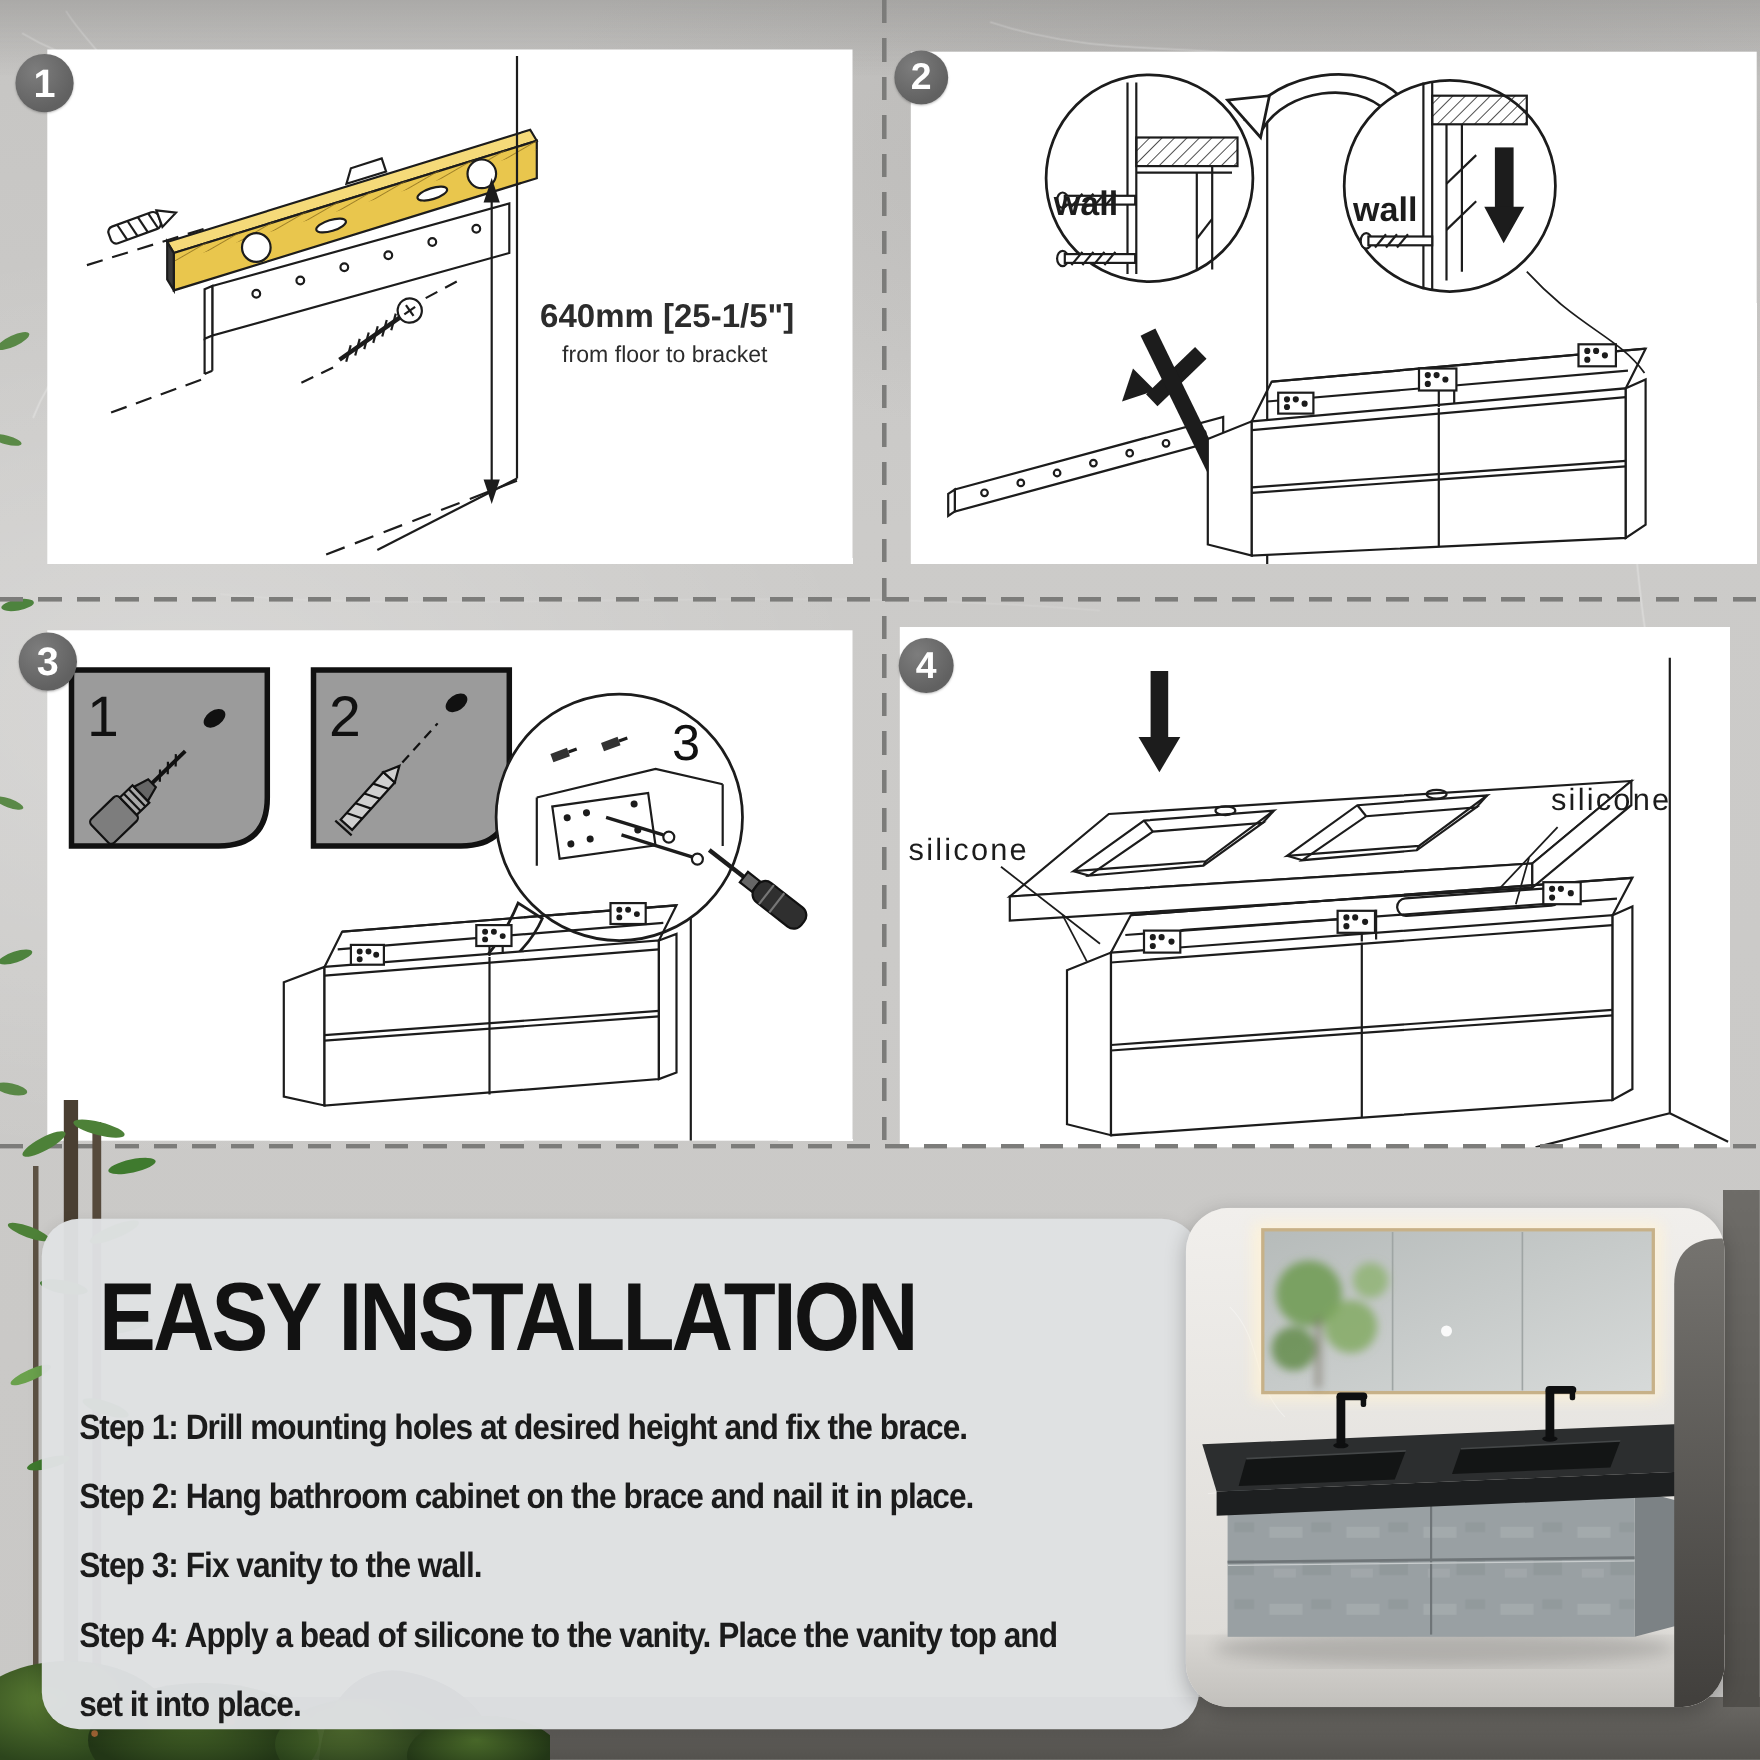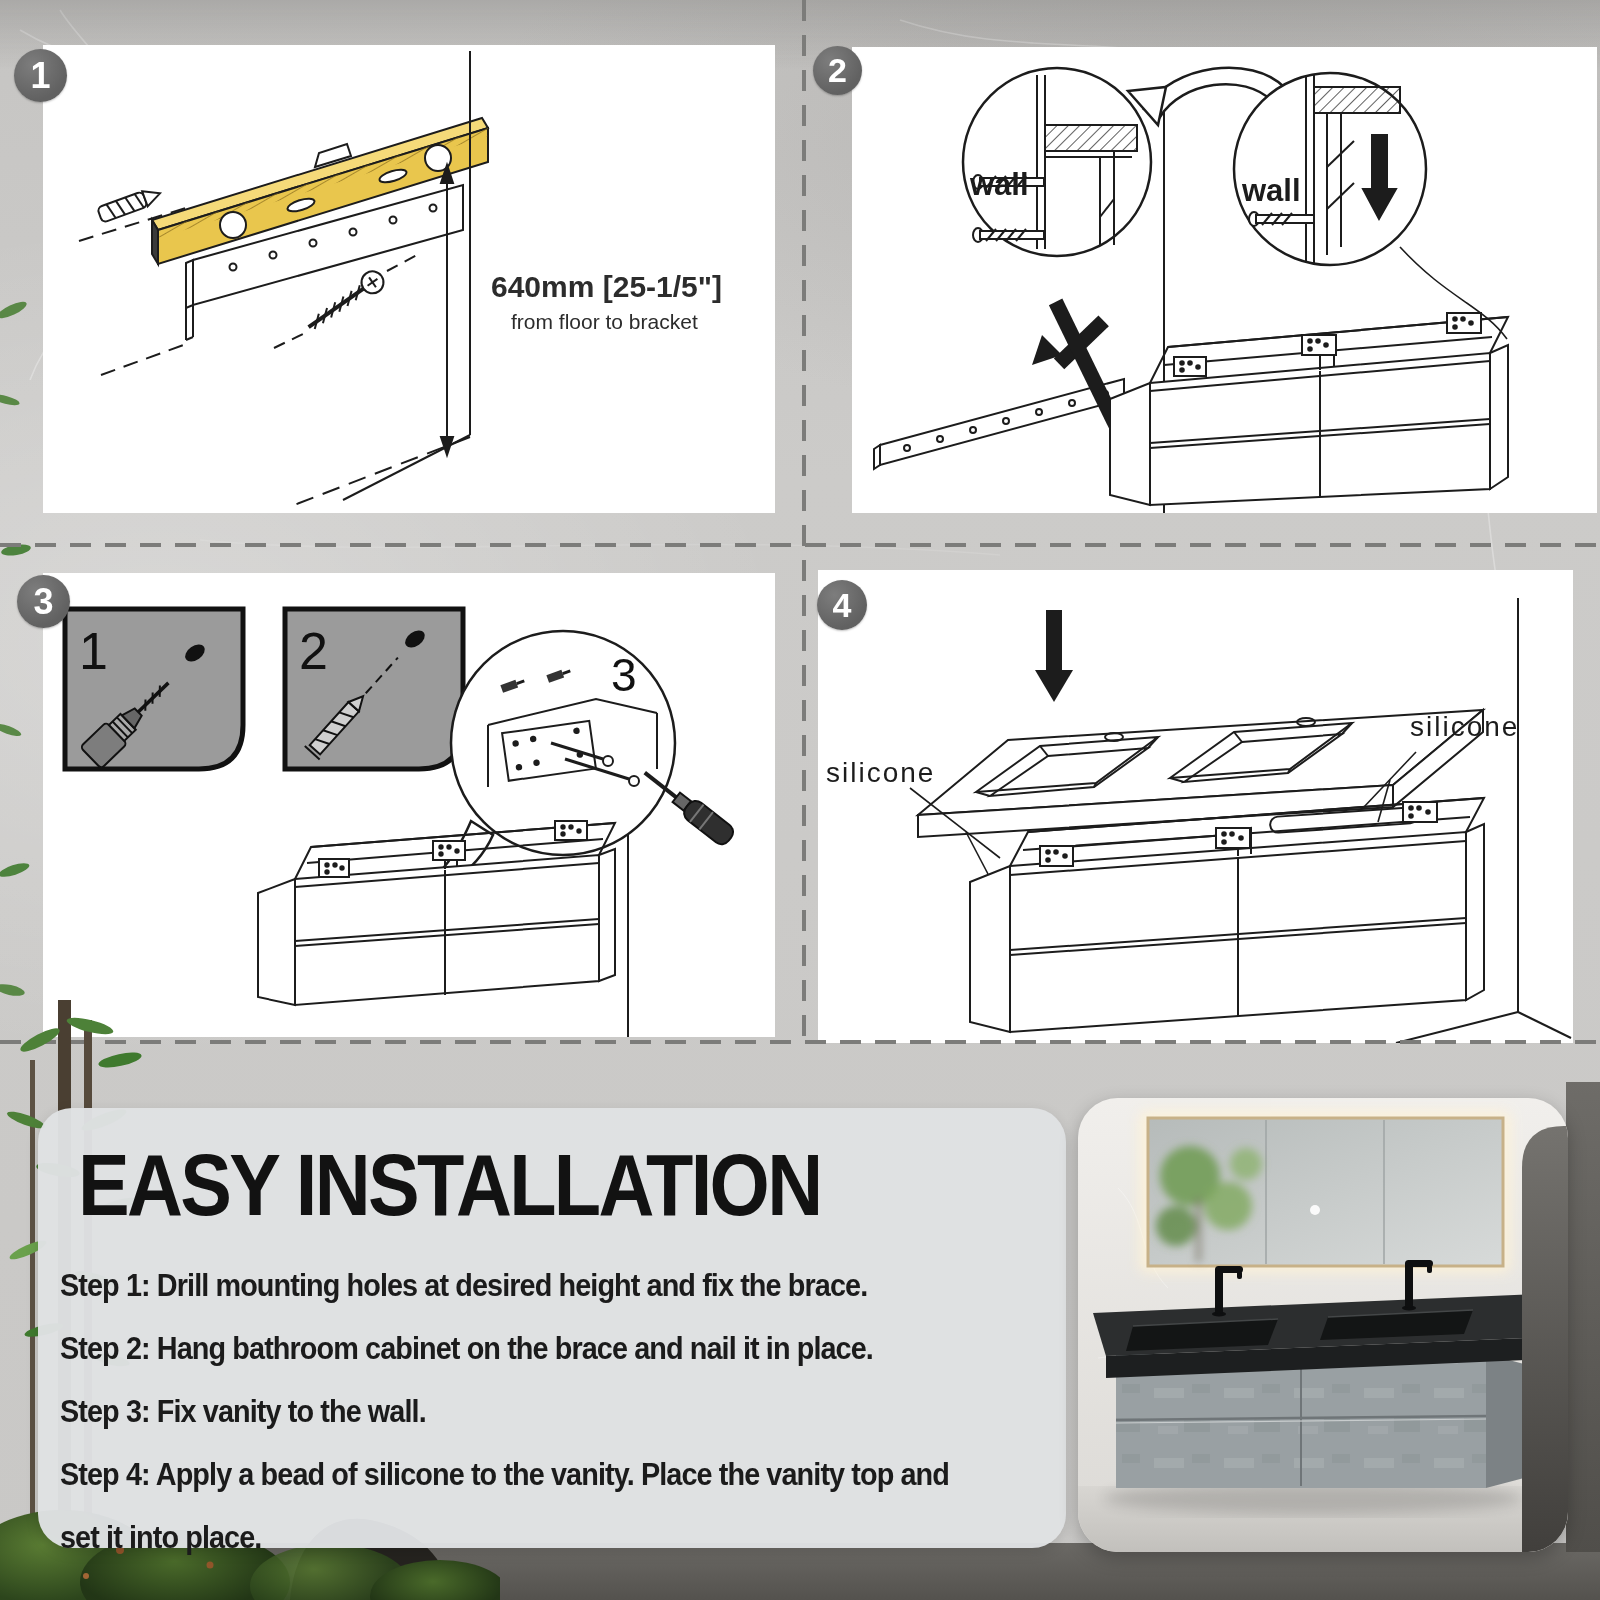--- a/index.html
+++ b/index.html
@@ -8,21 +8,21 @@
          background:
            radial-gradient(1200px 500px at 75% 8%, rgba(150,148,146,.35), transparent 60%),
            radial-gradient(900px 600px at 10% 40%, rgba(255,255,255,.25), transparent 70%),
            linear-gradient(180deg,#c6c5c3 0%, #cccbc9 30%, #c9c8c6 100%);}
   .veins{position:absolute;inset:0;pointer-events:none;opacity:.6;}
   .topshade{position:absolute;left:0;top:0;width:1600px;height:70px;
             background:linear-gradient(180deg,rgba(90,89,87,.25),transparent);}
   
   .panel{position:absolute;background:#fff;}
   .p1{left:43px;top:45px;width:732px;height:468px;}
-  .p2{left:852px;top:47px;width:745px;height:466px;}
+  .p2{left:828px;top:47px;width:745px;height:466px;padding-left:24px;}
   .p3{left:43px;top:573px;width:732px;height:464px;}
   .p4{left:818px;top:570px;width:755px;height:473px;}
   .panel svg{position:absolute;inset:0;width:100%;height:100%;}
   
   .dash-h{position:absolute;height:4px;width:1600px;left:0;
           background:repeating-linear-gradient(90deg,#7c7c7a 0 21px,transparent 21px 35px);}
   .dash-v{position:absolute;width:4px;left:802px;top:0;height:1042px;
           background:repeating-linear-gradient(180deg,#7c7c7a 0 21px,transparent 21px 35px);}
   
   .badge{position:absolute;border-radius:50%;display:flex;align-items:center;justify-content:center;
@@ -34,21 +34,21 @@
   .b4{left:817px;top:580px;width:50px;height:50px;font-size:34px;}
   
   .floor-band{position:absolute;left:0;top:1543px;width:1600px;height:57px;
         background:linear-gradient(180deg,#6b6965,#54524e);}
   .floor-right{position:absolute;left:1566px;top:1082px;width:34px;height:470px;
         background:linear-gradient(180deg,#6e6c68,#504e4a);}
   .greenery{position:absolute;pointer-events:none;}
   
   .textcard{position:absolute;left:38px;top:1108px;width:1028px;height:440px;
             background:rgba(223,225,227,.97);border-radius:34px;
-            box-shadow:0 4px 14px rgba(0,0,0,.12);padding:0;}
+            box-shadow:0 4px 14px rgba(0,0,0,.12);padding:12px;}
   .ei-title{margin:26px 0 0 40px;font-size:88px;font-weight:900;color:#121212;
             letter-spacing:-3px;transform:scaleX(.88);transform-origin:left center;white-space:nowrap;}
   .ei-steps{margin:18px 0 0 22px;}
   .ei-line{font-size:32px;font-weight:700;color:#1b1b1b;letter-spacing:-1px;
            transform:scaleX(.9);transform-origin:left center;white-space:nowrap;line-height:63px;}
   
   .photo{position:absolute;left:1078px;top:1098px;width:490px;height:454px;border-radius:40px;
          overflow:hidden;box-shadow:0 6px 18px rgba(0,0,0,.25);}
   .photo svg{display:block;width:100%;height:100%;}
   text{font-family:"Liberation Sans",sans-serif;}

